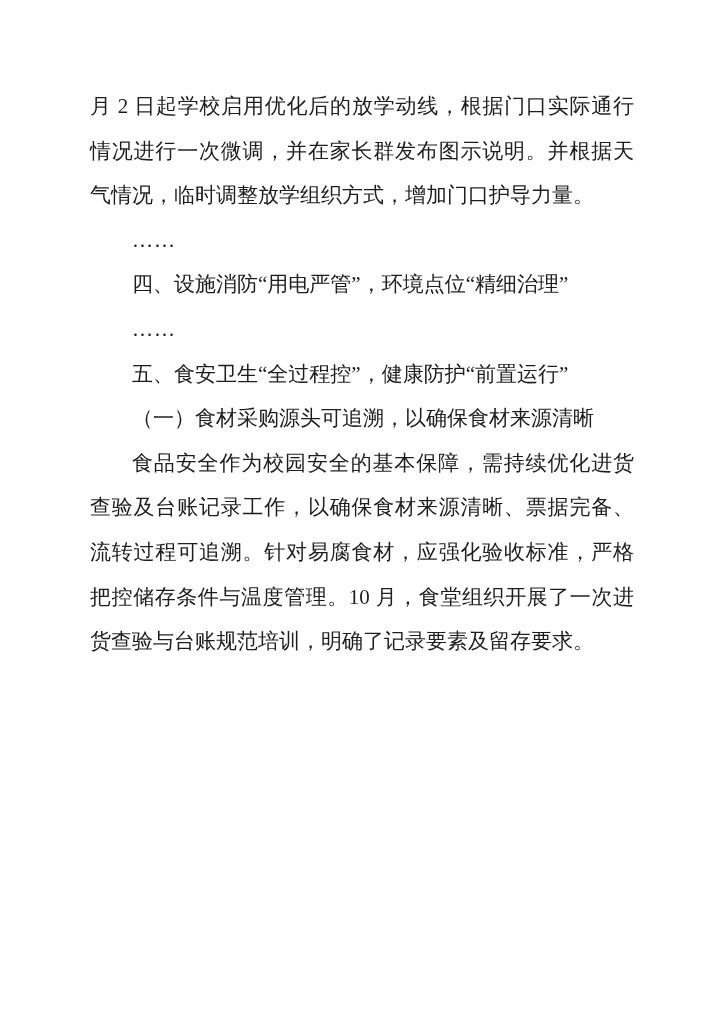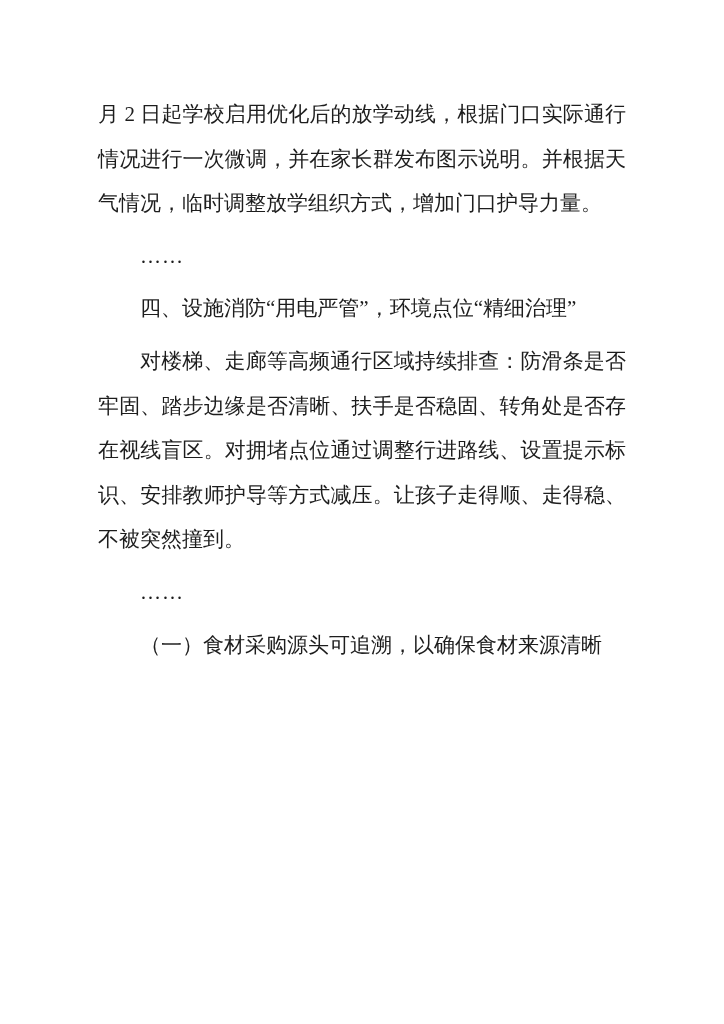--- a/index.html
+++ b/index.html
@@ -14,21 +14,21 @@
     background: #ffffff;
     box-sizing: border-box;
     padding: 84px 90px 0 90px;
     font-family: "Liberation Serif", "DejaVu Serif", serif;
     font-size: 21px;
     line-height: 44.6px;
     color: #1d1d1d;
     overflow: hidden;
   }
   .page p {
-    margin: 8px;
+    margin: 0;
     text-align: justify;
     text-justify: inter-character;
     overflow-wrap: break-word;
   }
   .indent {
     text-indent: 2em;
   }
   .heading {
     font-weight: normal;
   }
@@ -43,20 +43,21 @@
 <body>
 
 <div class="page">
   <p class="body-text">月 2 日起学校启用优化后的放学动线，根据门口实际通行情况进行一次微调，并在家长群发布图示说明。并根据天气情况，临时调整放学组织方式，增加门口护导力量。</p>
 
   <p class="indent ellipsis-line">……</p>
 
   <p class="heading indent">四、设施消防“用电严管”，环境点位“精细治理”</p>
 
 
-  <p class="body-text indent">对楼梯、走廊等高频通行区域持续排查：防滑条是否牢固、踏步边缘是否清晰、扶手是否稳固、转角处是否存在视线盲区。对拥堵点位通过调整行进路线、设置提示标识、安排教师护导等方式减压。让孩子走得顺、走得稳、不被突然撞到。</p>
 
   <p class="indent ellipsis-line">……</p>
 
+  <p class="heading indent">五、食安卫生“全过程控”，健康防护“前置运行”</p>
 
   <p class="subheading indent">（一）食材采购源头可追溯，以确保食材来源清晰</p>
 
+  <p class="body-text indent">食品安全作为校园安全的基本保障，需持续优化进货查验及台账记录工作，以确保食材来源清晰、票据完备、流转过程可追溯。针对易腐食材，应强化验收标准，严格把控储存条件与温度管理。10 月，食堂组织开展了一次进货查验与台账规范培训，明确了记录要素及留存要求。</p>
 </div>
 
 </body></html>

